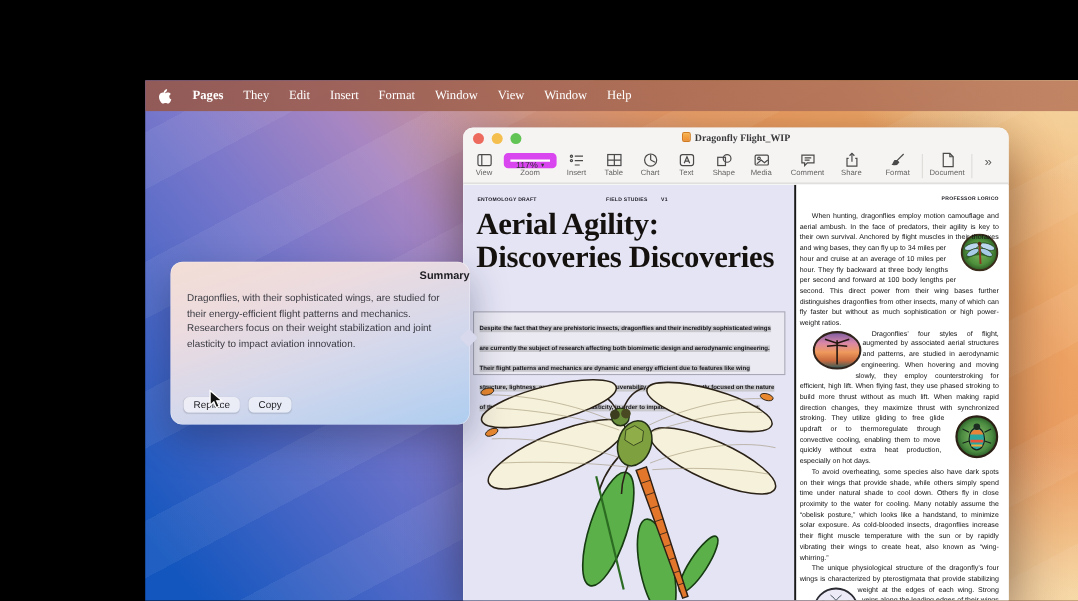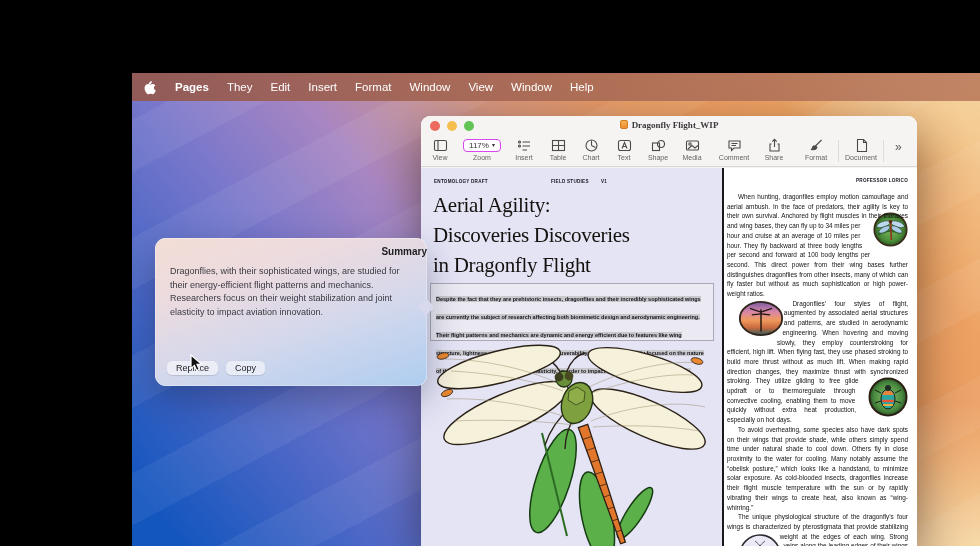--- a/index.html
+++ b/index.html
@@ -36,33 +36,33 @@
   .tl.green{ left:43px; background:#61c454; }
   .win-title { position:absolute; left:0; right:0; top:4px; text-align:center;
                font-size:9px; font-weight:700; color:#3a3a3c; }
   .win-title .doc-ic { display:inline-block; width:8px; height:9px; border-radius:2px;
                background:linear-gradient(#f7b24e,#ef8f32); vertical-align:-1px; margin-right:4px;
                border:.5px solid #d07b22; }
   .toolbar { position:relative; height:31px; background:#f6f4f3; border-bottom:1px solid #d8d6d3; }
   .tb-item { position:absolute; top:2px; width:44px; text-align:center; color:#555; }
   .tb-item .ic { height:15px; display:flex; align-items:center; justify-content:center; color:#4a4a4a; }
   .tb-item .lb { font-size:7px; color:#636363; margin-top:1px; }
-  .zoom-btn { display:inline-flex; align-items:flex-start; gap:3px; border:1px solid #d946ef;
+  .zoom-btn { display:inline-flex; align-items:flex-start; gap:3px; border:6px solid #d946ef;
               background:#fff; border-radius:4px; padding:1px 5px; font-size:8px; color:#333; height:13px; }
   .tb-sep { position:absolute; top:4px; width:1px; height:22px; background:#dedcd9; }
   .tb-more { position:absolute; top:4px; left:474px; font-size:12px; color:#5a5a5a; }
 
   
   .content { position:absolute; left:0; top:52px; width:496px; height:378px; background:#fff; overflow:hidden; }
   .page-left { position:absolute; left:0; top:0; width:301px; height:100%; background:#e4e4f5; }
   .col-rule  { position:absolute; left:301px; top:0; width:2px; height:100%; background:#191919; }
   .kicker { position:absolute; top:11px; font-size:4.6px; font-weight:700; letter-spacing:.25px; color:#17141c; }
   .doc-title { position:absolute; left:12px; top:22px; width:285px;
-               font-family:"Liberation Serif", serif; font-size:21px; line-height:30px;
-               color:#14110e; letter-spacing:-.3px; }
+               font-family:"Liberation Serif", serif; font-size:28px; line-height:30px;
+               color:#14110e; letter-spacing:-.3px;font-weight:bold; }
   .intro-box { position:absolute; left:9px; top:115px; width:284px; height:58px;
                background:#ebeaf3; border:1px solid #a9a8b6; padding:3px 5px; }
   .intro-box span { font-size:5.5px; font-weight:700; line-height:9.3px; color:#14131a;
                background:#c9c8cd; }
   .hero { position:absolute; left:4px; top:173px; }
   .page-right { position:absolute; left:303px; top:0; right:0; height:100%; background:#fff; }
   .byline { position:absolute; top:10px; right:9px; font-size:4.6px; font-weight:700;
             letter-spacing:.25px; color:#17141c; }
   .article { position:absolute; left:3px; top:24px; width:181px; font-size:6.4px;
              line-height:9.7px; text-align:justify; color:#121212; }
@@ -92,21 +92,21 @@
 
 <div class="desktop">
 
   <div class="menubar">
     <span class="apple">
       <svg width="13" height="15" viewBox="0 0 14 16" fill="#fff">
         <path d="M7.6,3.6c.6-.7,1-1.7.9-2.7C7.6,1,6.6,1.6,6,2.3,5.5,2.9,5,3.9,5.2,4.9,6.1,5,7,4.3,7.6,3.6Z"></path>
         <path d="M10.6,8.5c0-1.8,1.5-2.7,1.6-2.7-.9-1.3-2.2-1.4-2.7-1.5-1.1-.1-2.2.7-2.8.7S5.2,4.3,4.3,4.3C3.1,4.4,2,5,1.3,6.1-.1,8.3.9,11.6,2.2,13.4c.6.9,1.4,1.9,2.4,1.8s1.3-.6,2.4-.6,1.5.6,2.4.6,1.7-.9,2.3-1.8a8,8,0,0,0,1-2.1A3.2,3.2,0,0,1,10.6,8.5Z"></path>
       </svg>
     </span>
-    <span id="menu-items" style="display:flex;align-items:flex-end;">
+    <span id="menu-items" style="display:flex;align-items:flex-end;font-family:Liberation Serif, serif;">
         <span class="menu-item app-name">Pages</span>
         <span class="menu-item">They</span>
         <span class="menu-item">Edit</span>
         <span class="menu-item">Insert</span>
         <span class="menu-item">Format</span>
         <span class="menu-item">Window</span>
         <span class="menu-item">View</span>
         <span class="menu-item">Window</span>
         <span class="menu-item">Help</span>
       </span>
@@ -244,21 +244,20 @@
       </div>
 
     <div class="content">
       <div class="page-left">
         <span class="kicker" style="left:13px">ENTOMOLOGY DRAFT</span>
         <span class="kicker" style="left:130px">FIELD STUDIES</span>
         <span class="kicker" style="left:180px">V1</span>
         <div class="doc-title">
           <div>Aerial Agility:</div>
           <div>Discoveries Discoveries</div>
-          <div>in Dragonfly Flight</div>
         </div>
         <div class="intro-box">
           <span>Despite the fact that they are prehistoric insects, dragonflies and their incredibly sophisticated wings are currently the subject of research affecting both biomimetic design and aerodynamic engineering. Their flight patterns and mechanics are dynamic and energy efficient due to features like wing structure, lightness, and multi-directional maneuverability.  Studies are currently focused on the nature of their weight stabilization and joint elasticity, in order to impact the world of aviation innovation.</span>
         </div>
         <div class="hero">
           <svg width="293" height="205" viewBox="0 0 293 205">
 
             <g stroke="#173c12" stroke-width="1.5" fill="#5bb04a">
               <ellipse cx="128" cy="140" rx="17" ry="54" transform="rotate(18 128 140)"></ellipse>
               <ellipse cx="172" cy="176" rx="15" ry="46" transform="rotate(-12 172 176)"></ellipse>

